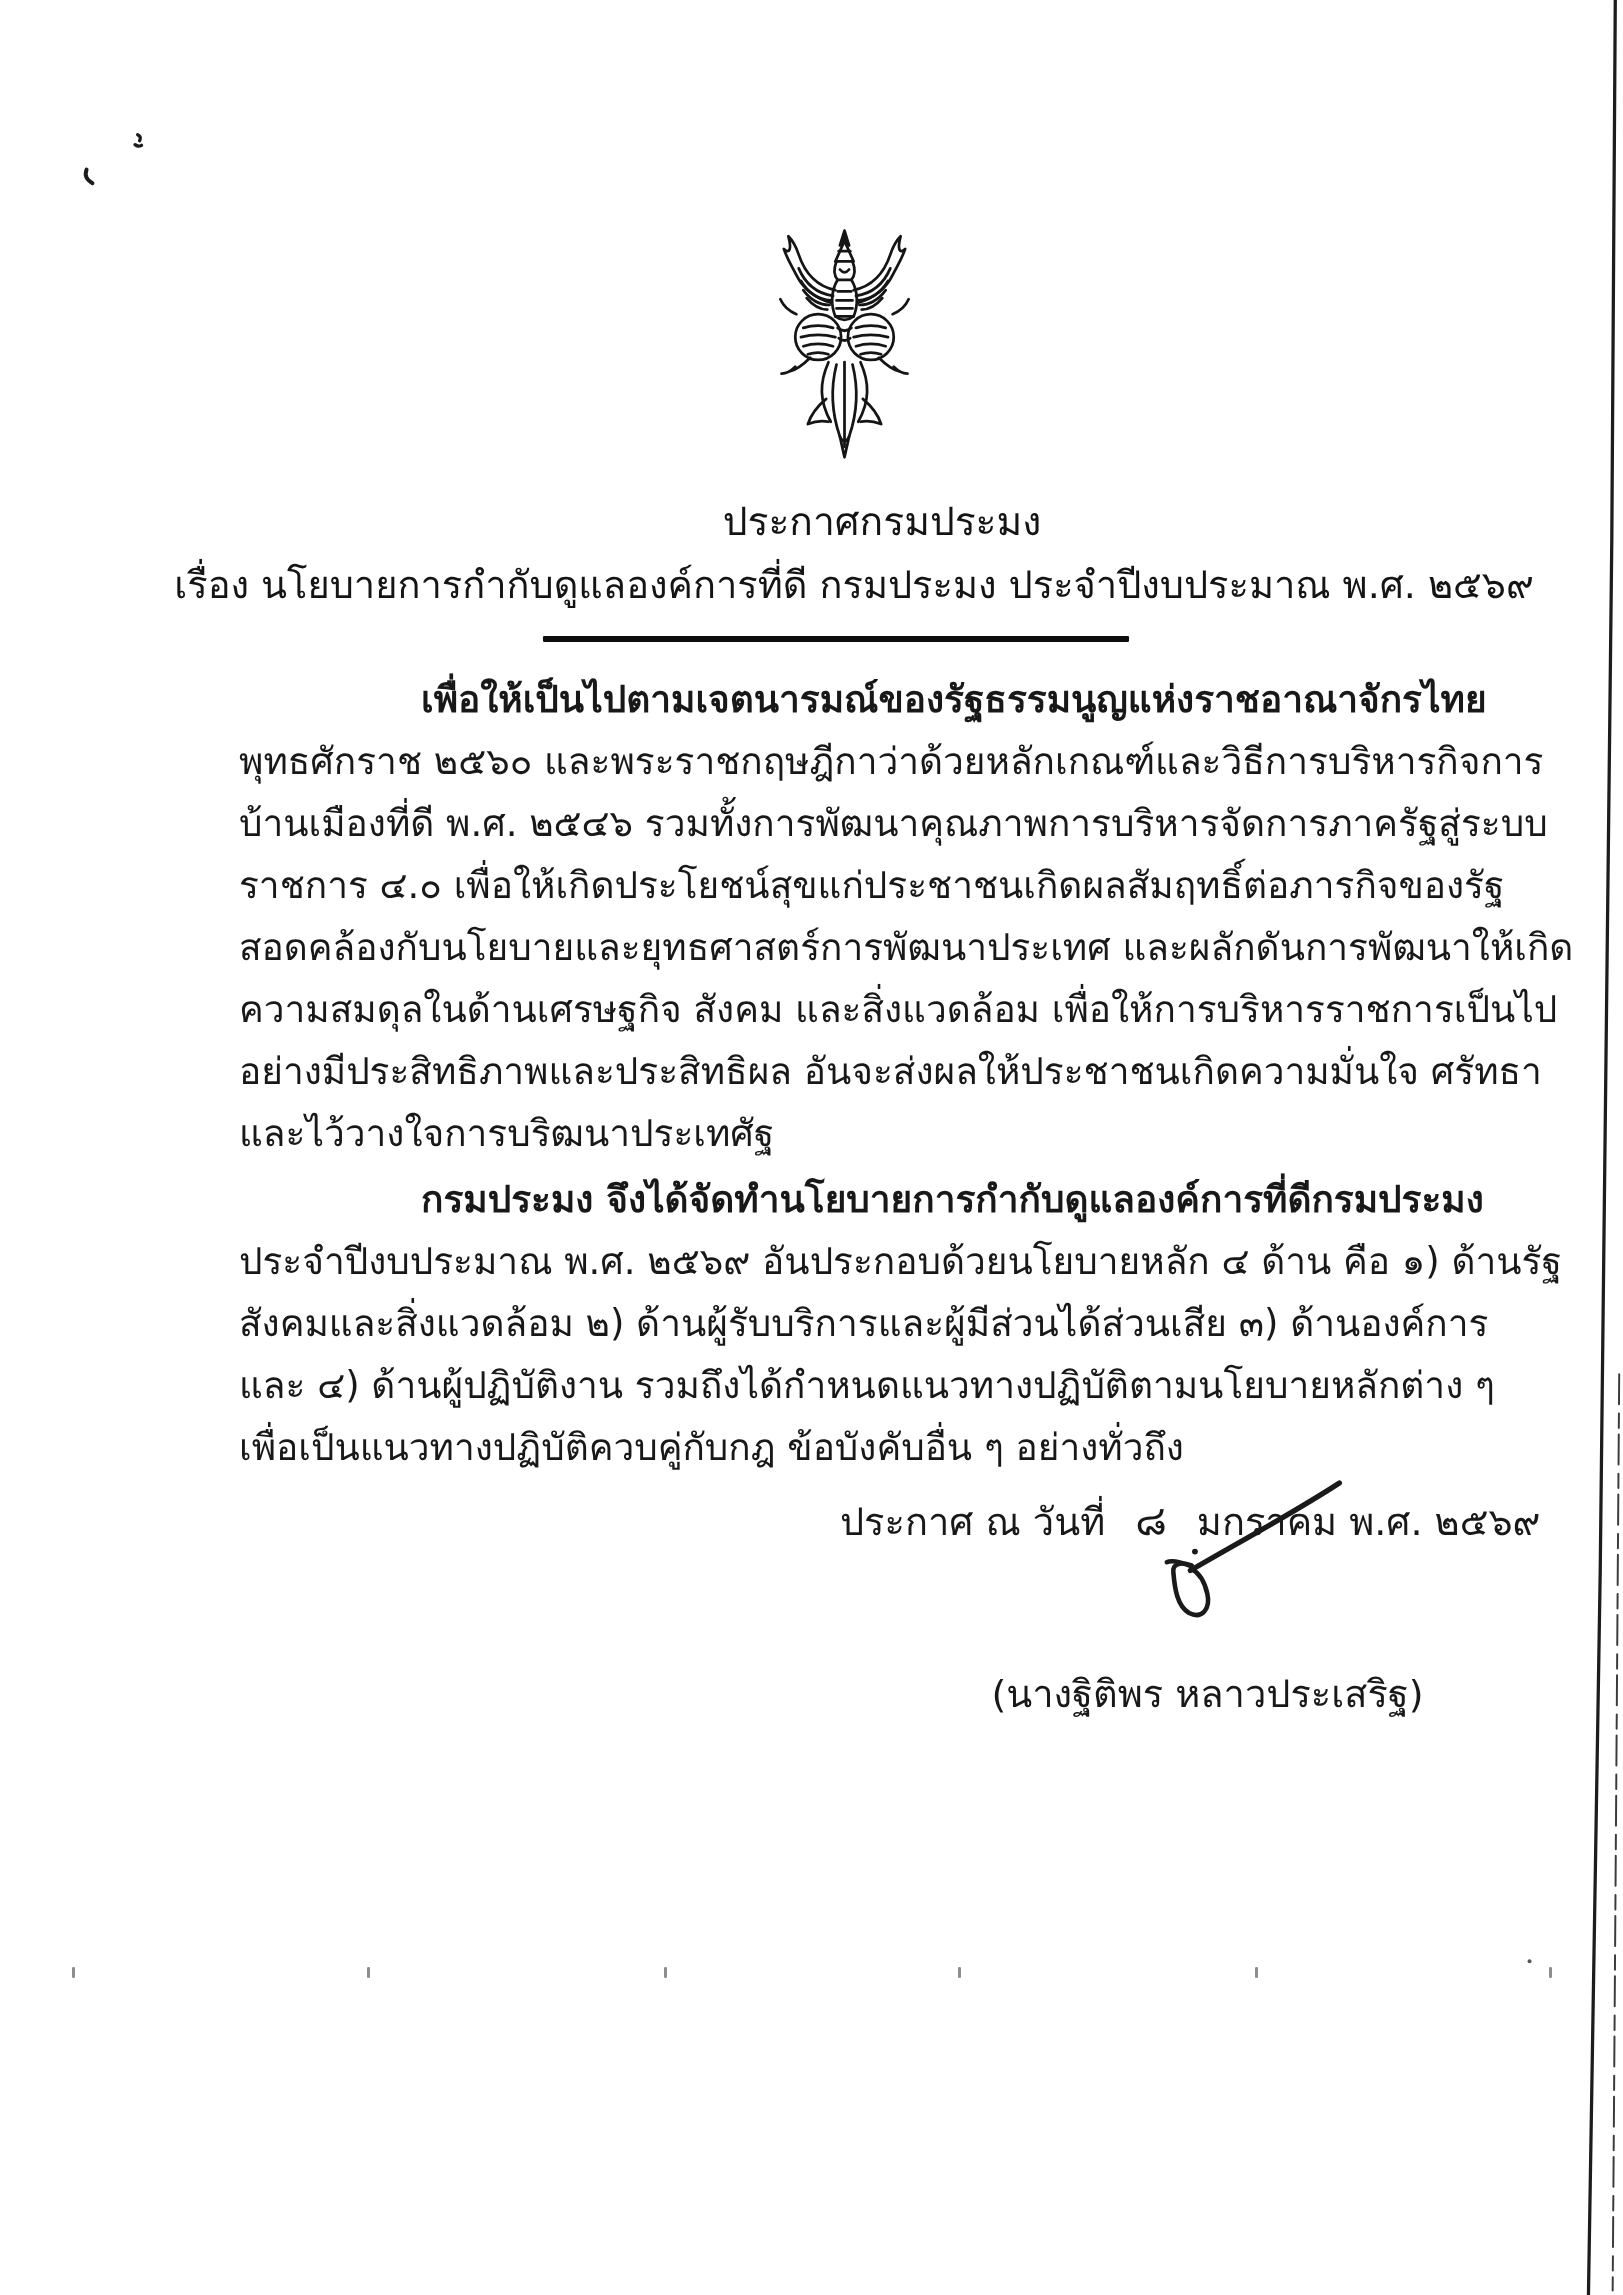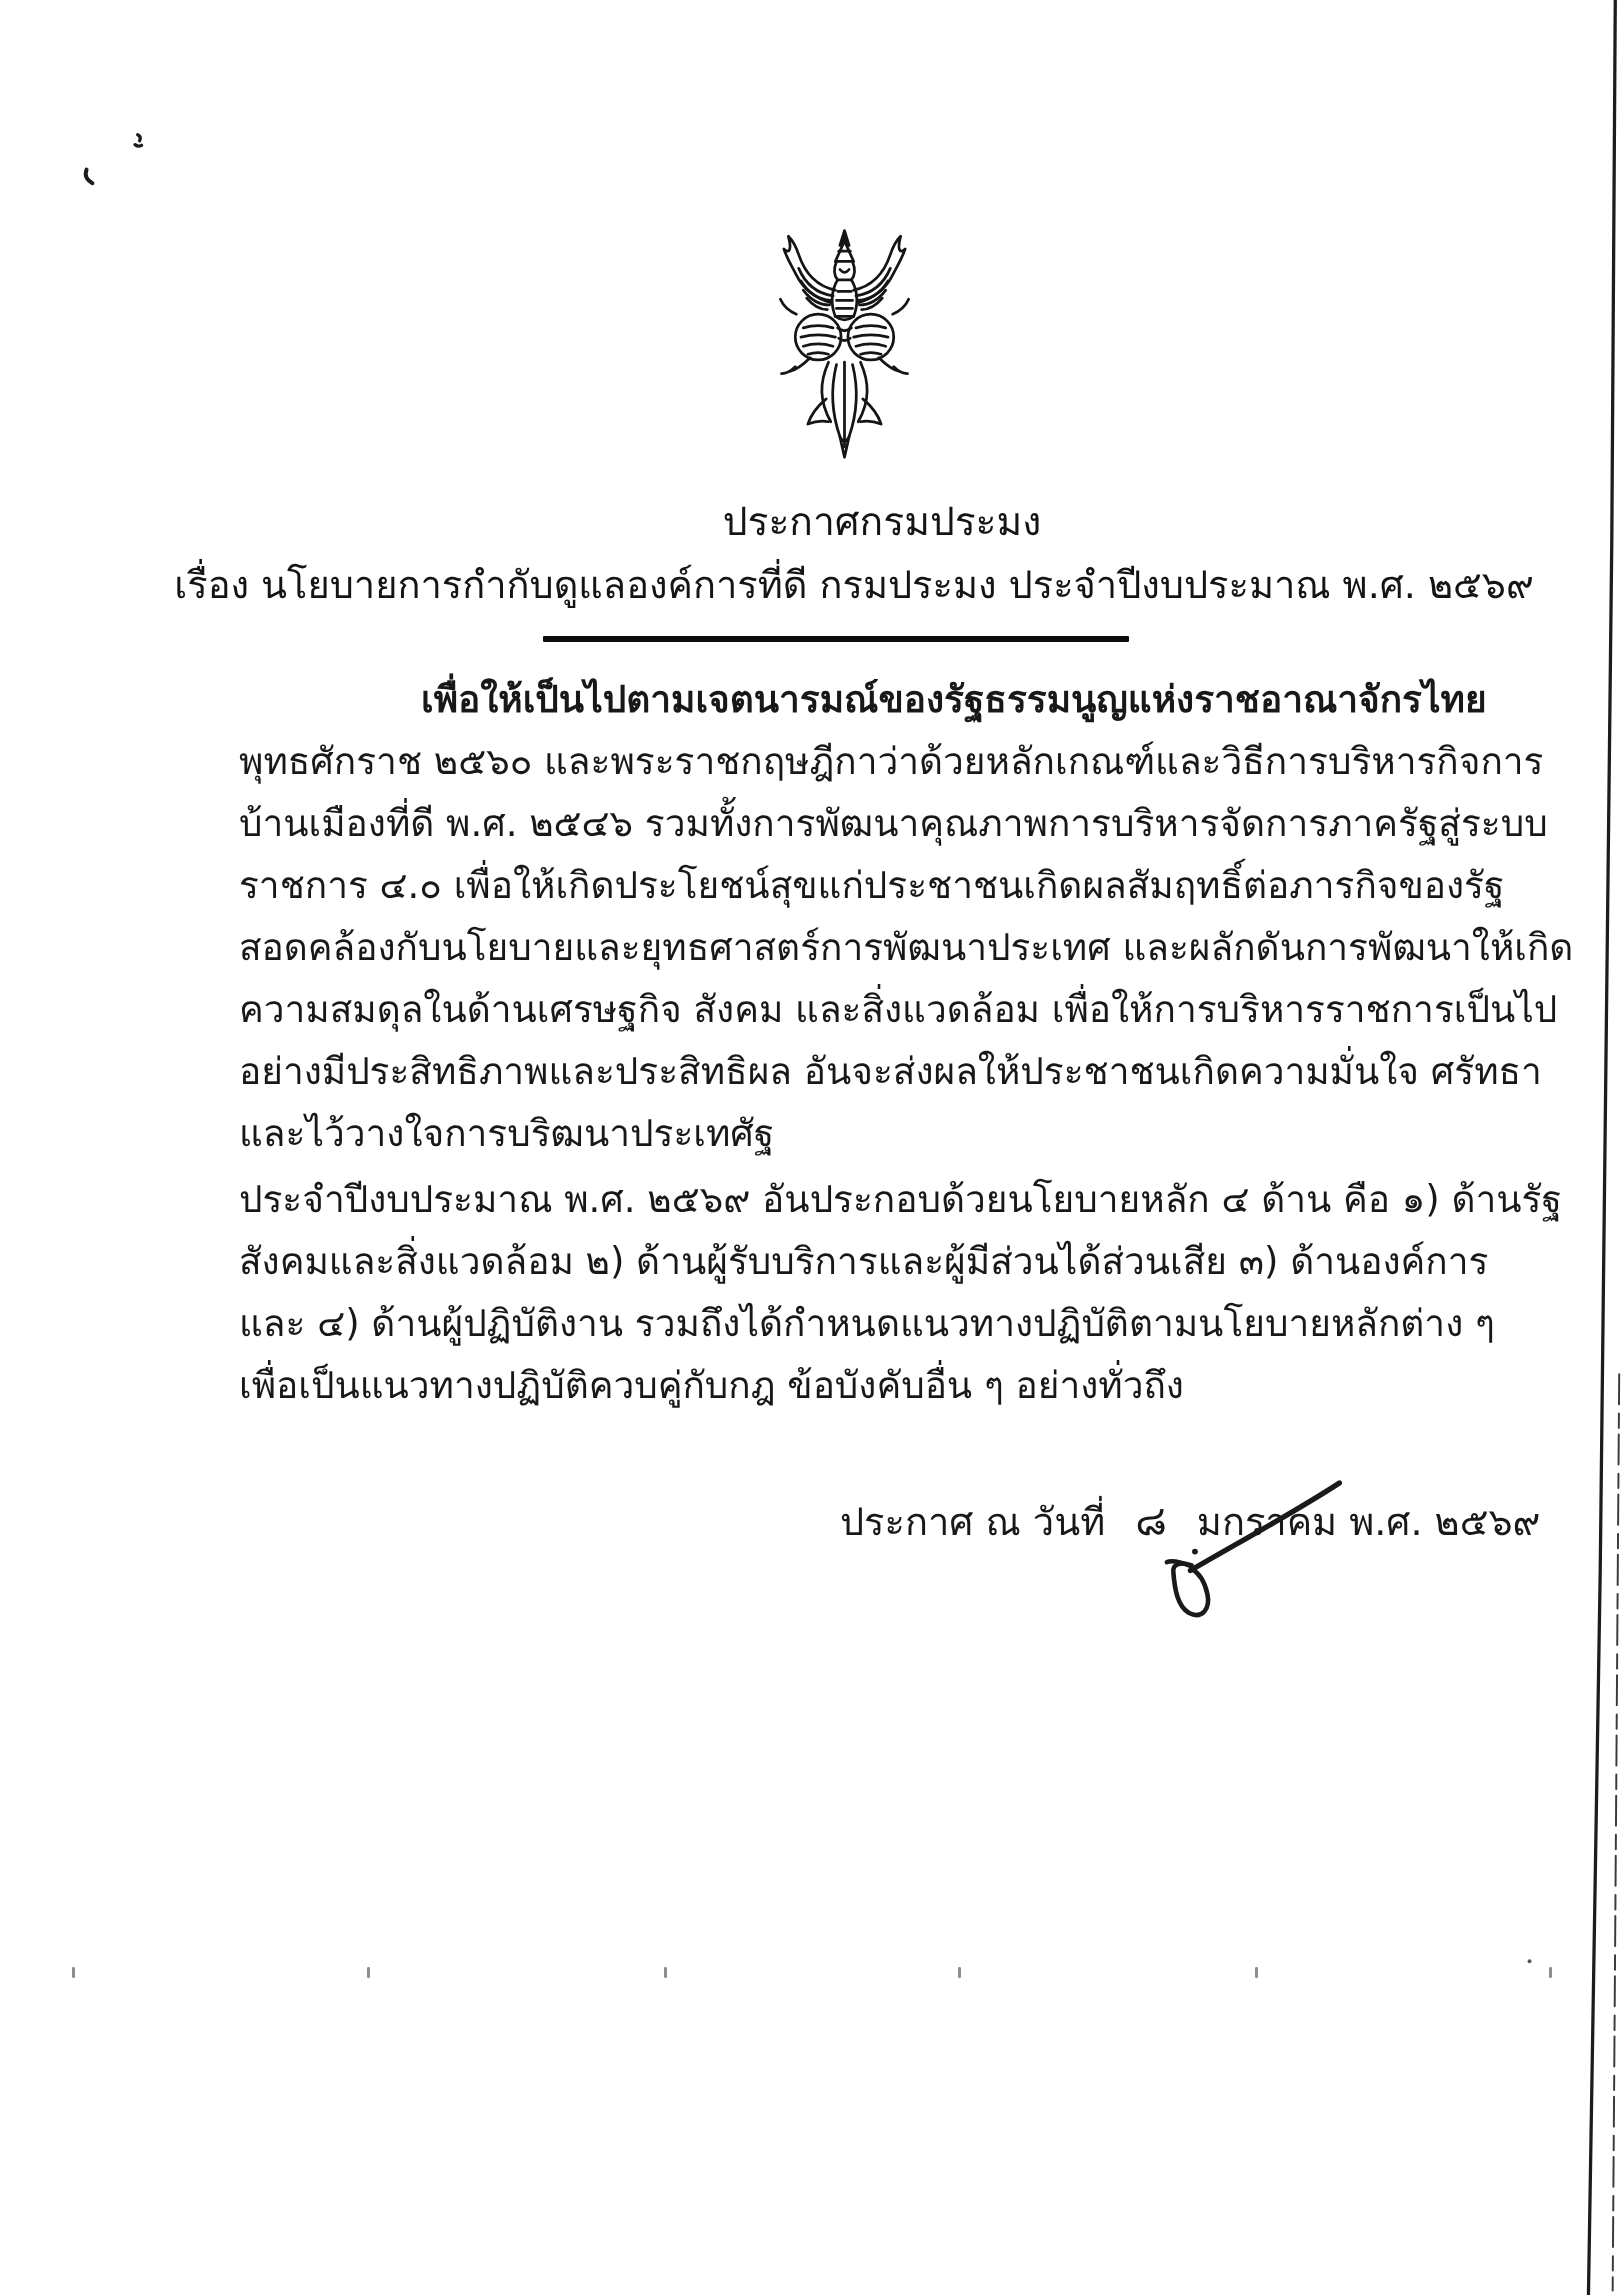--- a/index.html
+++ b/index.html
@@ -112,20 +112,21 @@
     <div class="pline">พุทธศักราช ๒๕๖๐ และพระราชกฤษฎีกาว่าด้วยหลักเกณฑ์และวิธีการบริหารกิจการ</div>
     <div class="pline">บ้านเมืองที่ดี พ.ศ. ๒๕๔๖ รวมทั้งการพัฒนาคุณภาพการบริหารจัดการภาครัฐสู่ระบบ</div>
     <div class="pline">ราชการ ๔.๐ เพื่อให้เกิดประโยชน์สุขแก่ประชาชนเกิดผลสัมฤทธิ์ต่อภารกิจของรัฐ</div>
     <div class="pline">สอดคล้องกับนโยบายและยุทธศาสตร์การพัฒนาประเทศ และผลักดันการพัฒนาให้เกิด</div>
     <div class="pline">ความสมดุลในด้านเศรษฐกิจ สังคม และสิ่งแวดล้อม เพื่อให้การบริหารราชการเป็นไป</div>
     <div class="pline">อย่างมีประสิทธิภาพและประสิทธิผล อันจะส่งผลให้ประชาชนเกิดความมั่นใจ ศรัทธา</div>
     <div class="pline">และไว้วางใจการบริฒนาประเทศัฐ</div>
   </div>
 
   <div class="abs para" style="left:239px;top:1169px;">
+    <div class="pline indent">กรมประมง จึงได้จัดทำนโยบายการกำกับดูแลองค์การที่ดีกรมประมง</div>
     <div class="pline">ประจำปีงบประมาณ พ.ศ. ๒๕๖๙ อันประกอบด้วยนโยบายหลัก ๔ ด้าน คือ ๑) ด้านรัฐ</div>
     <div class="pline">สังคมและสิ่งแวดล้อม ๒) ด้านผู้รับบริการและผู้มีส่วนได้ส่วนเสีย ๓) ด้านองค์การ</div>
     <div class="pline">และ ๔) ด้านผู้ปฏิบัติงาน รวมถึงได้กำหนดแนวทางปฏิบัติตามนโยบายหลักต่าง ๆ</div>
     <div class="pline">เพื่อเป็นแนวทางปฏิบัติควบคู่กับกฎ ข้อบังคับอื่น ๆ อย่างทั่วถึง</div>
   </div>
 
   <div class="abs dateline" style="left:840px;top:1496px;">
     <span>ประกาศ ณ วันที่</span><span class="day">๘</span><span>มกราคม พ.ศ. ๒๕๖๙</span>
   </div>
 
@@ -135,20 +136,21 @@
         <path d="M78 160 C150 118 242 68 306 26" stroke-width="8"></path>
         <path d="M80 152 C62 146 50 150 52 163 C54 188 58 214 76 225 C96 235 109 218 104 196 C100 177 92 164 79 157" stroke-width="7"></path>
         <path d="M42 147 C52 143 66 148 78 153" stroke-width="7"></path>
         <circle cx="85" cy="131" r="4.5" fill="#1a1a1a" stroke="none"></circle>
       </g>
     </svg>
   </div>
 
 
   <div class="abs namecol" style="left:903px;top:1669px;">
+    <div class="signer-name">(นางฐิติพร หลาวประเสริฐ)</div>
   </div>
 
   <div class="abs" style="left:0;top:0;width:1624px;height:2295px;pointer-events:none;">
     <svg viewBox="0 0 2481 3507" width="1624" height="2295">
       <g fill="none" stroke="#1c1c1c" stroke-linecap="round">
 
         <path d="M210 206 q6 3 3 9 M206 221 q5 4 10 1" stroke-width="5"></path>
         <path d="M132 259 q-5 13 9 21" stroke-width="6"></path>
 
         <path d="M2468 0 C2464 800 2456 1700 2445 2400 C2438 2850 2431 3250 2427 3507" stroke-width="5"></path>

